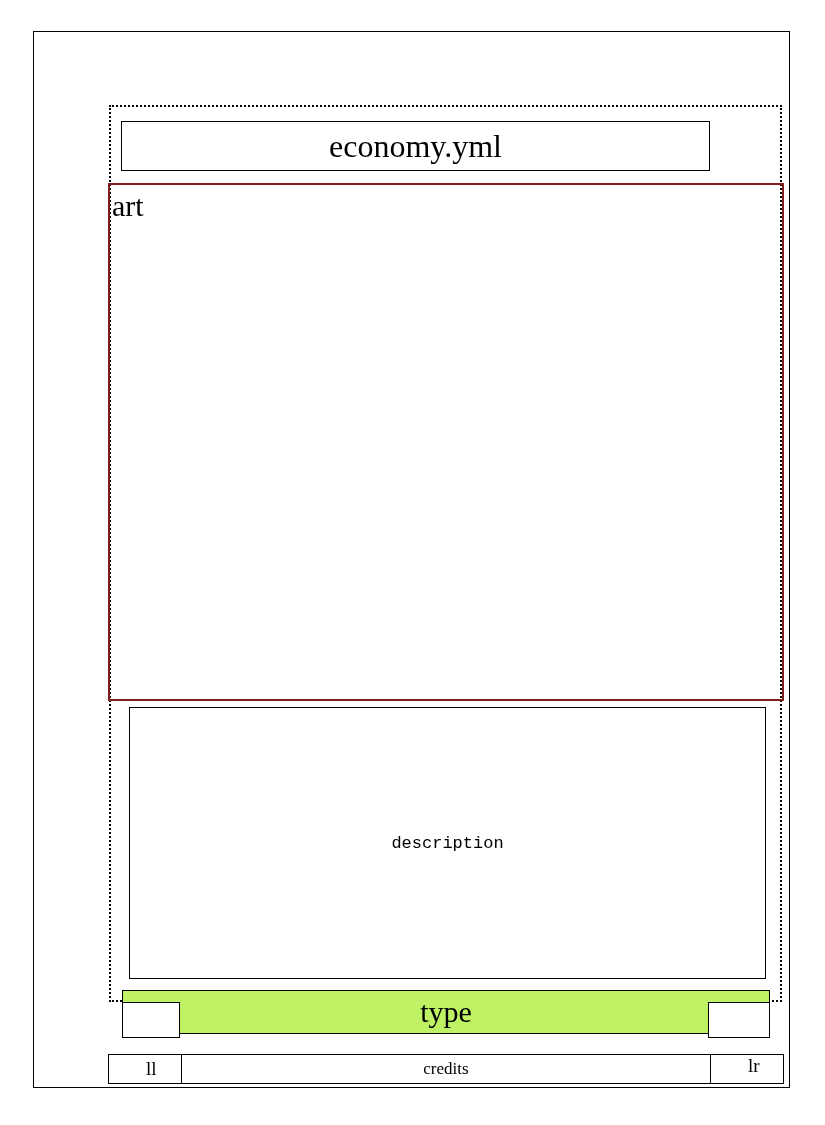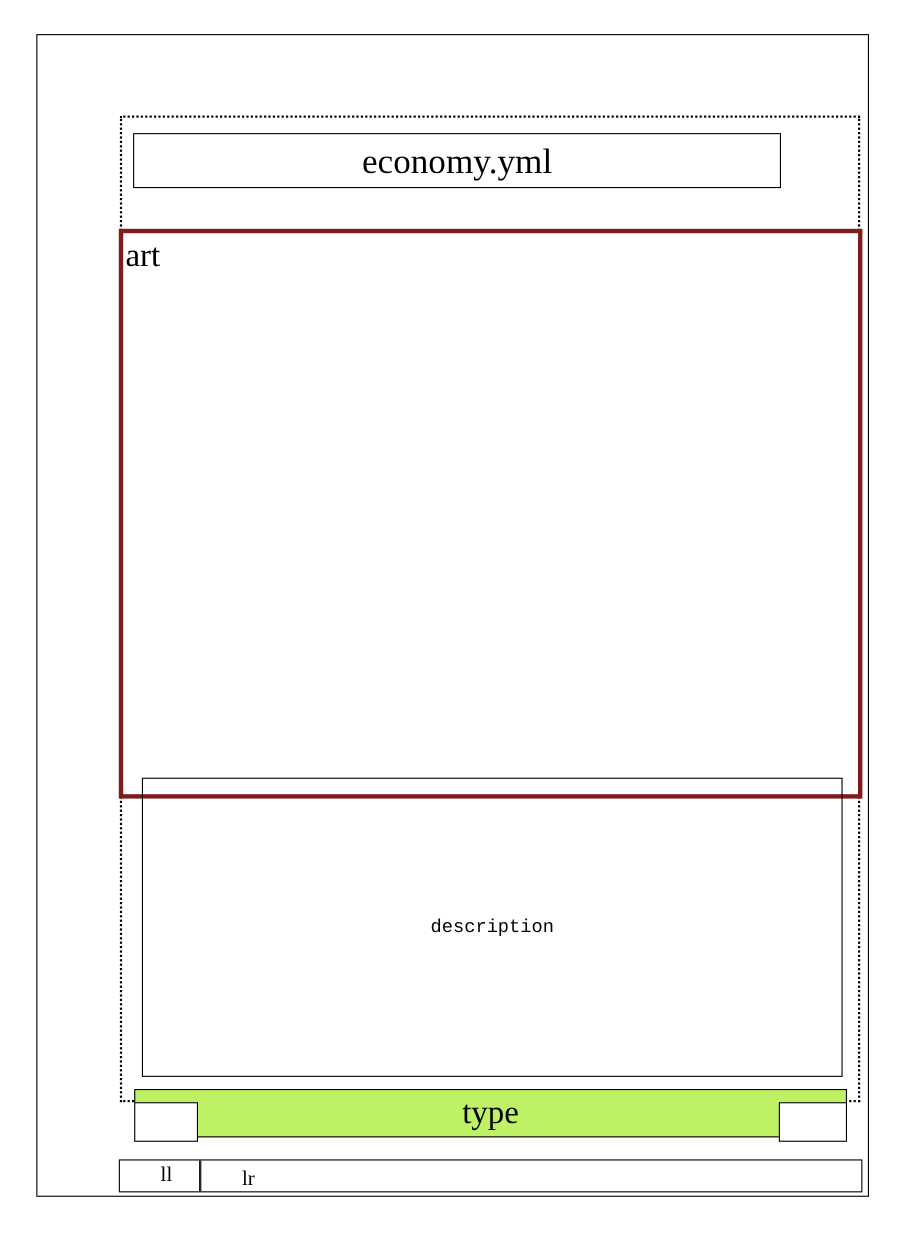--- a/index.html
+++ b/index.html
@@ -55,23 +55,22 @@
     line-height: 1;
   }
 
   
   .art-box {
     position: absolute;
     left: 74px;
     top: 151px;
     width: 676px;
     height: 518px;
-    border: 4px solid #7f1d1d;
-    box-sizing: border-box;
-    margin-top: 25px;
+    border: 2px solid #7f1d1d;
+    box-sizing: border-box;
   }
   .art-label {
     position: absolute;
     left: 2px;
     top: 6px;
     font-size: 30px;
     line-height: 1;
   }
 
   
@@ -160,21 +159,21 @@
     flex: 1 1 auto;
     display: flex;
     align-items: center;
     justify-content: center;
   }
   .bottom-right-cell {
     width: 73px;
     border-left: 1px solid #000000;
     box-sizing: border-box;
     display: flex;
-    align-items: flex-end;
+    align-items: flex-start;
     padding-left: 1px;
     overflow: hidden;
   }
   .bottom-label {
     font-size: 17px;
   }
   .corner-value {
     font-size: 19px;
     white-space: nowrap;
     margin-left: 36px;
@@ -203,18 +202,21 @@
     <span class="type-text">type</span>
   </div>
 
   <div class="stat-left"></div>
   <div class="stat-right"></div>
 
   <div class="bottom-row">
     <div class="bottom-left-cell">
       <span class="corner-value">ll</span>
     </div>
+    <div class="bottom-center-cell">
+      <span class="bottom-label">credits</span>
+    </div>
     <div class="bottom-right-cell">
       <span class="corner-value">lr</span>
     </div>
   </div>
 
 </div>
 
 </body></html>

